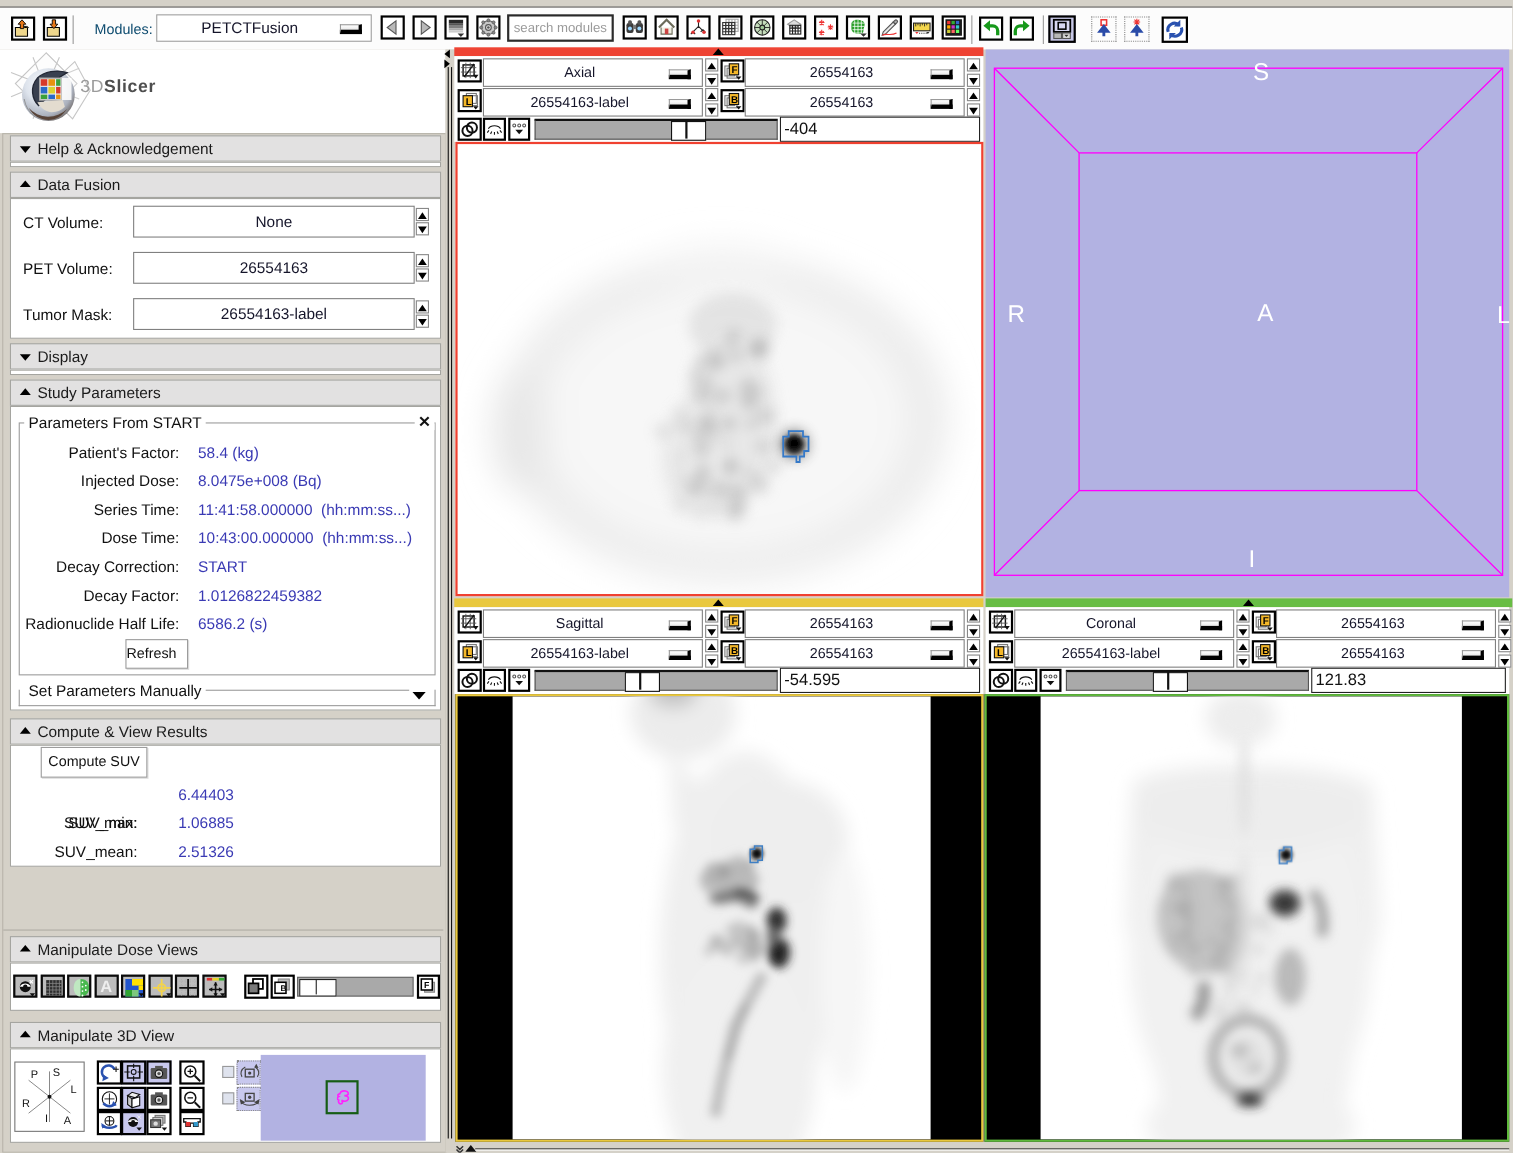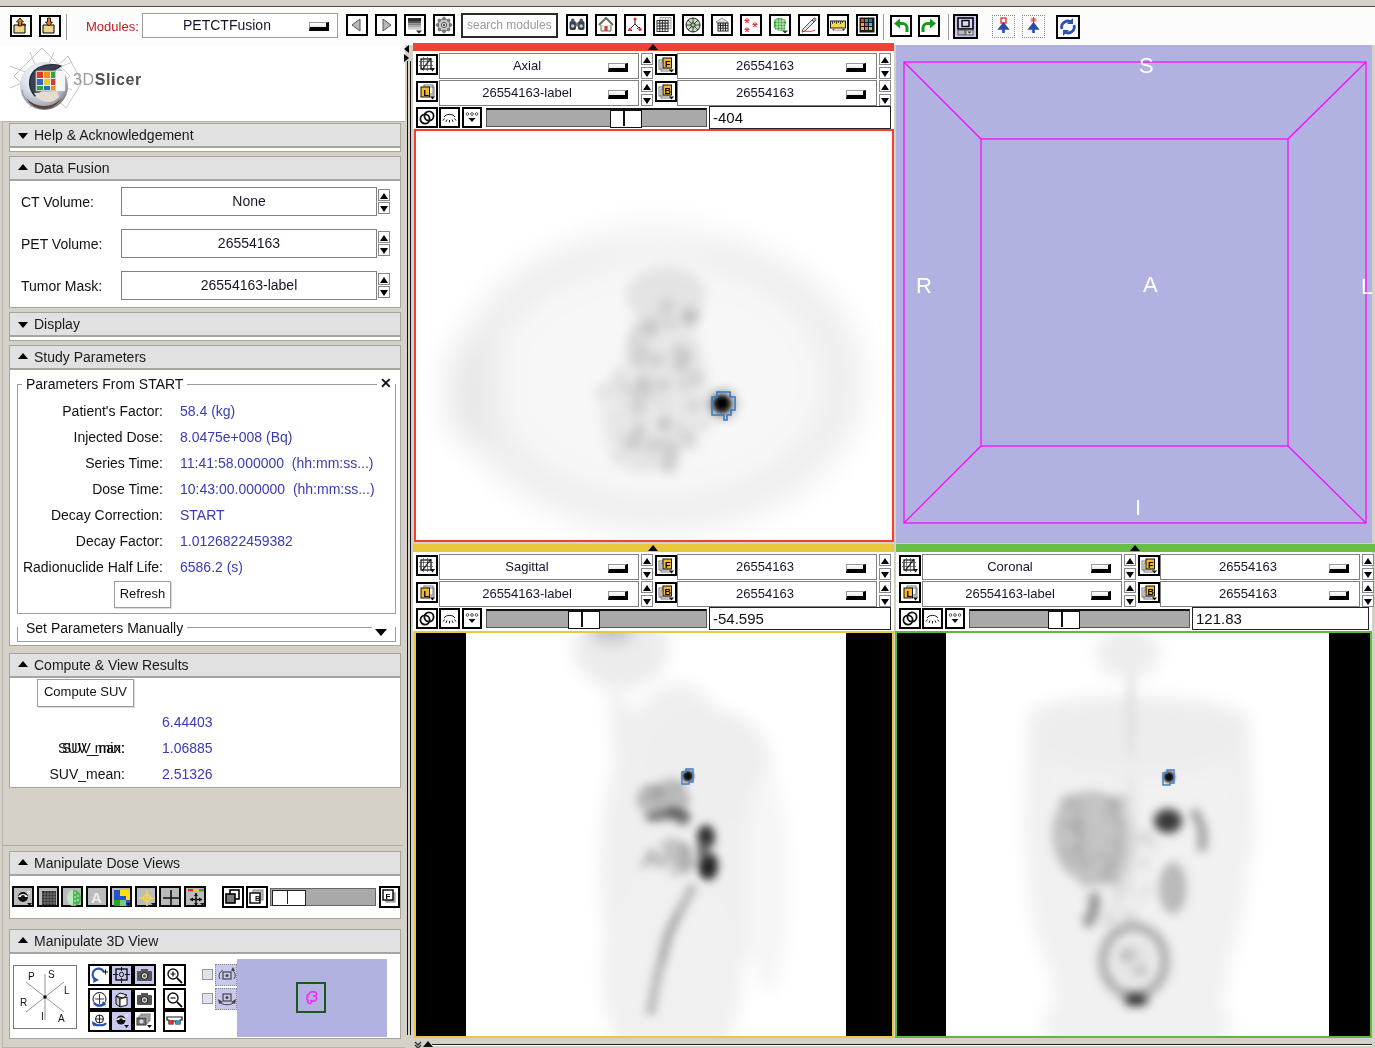--- a/index.html
+++ b/index.html
@@ -42,21 +42,21 @@
         <path d="M10 7h3l1 1h-1z" fill="#efd78c" stroke="#000" stroke-width=".7"></path>
       </svg>
  </div>
  <div class="tbtn" style="left:39px;top:15px">
   <svg width="18" height="18" viewBox="0 0 18 18">
         <path d="M2 8h11v8H2z" fill="#efd78c" stroke="#000"></path>
         <path d="M6.5 1v4h-2L8 9l3.5-4h-2V1z" fill="#e87818" stroke="#000" stroke-width=".8"></path>
       </svg>
  </div>
  <div class="abs" style="left:66px;top:14px;width:1px;height:26px;background:#9a9a9a"></div>
- <div class="abs" style="left:86px;top:19px;font-size:13px;color:#b91c1c">Modules:</div>
+ <div class="abs" style="left:86px;top:19px;font-size:13px;color:#0c4a6e">Modules:</div>
 
  <div class="combo" style="left:142px;top:13px;width:196px;height:25px;line-height:23px;border-color:#9f9f9f;font-size:14px">
    <span style="margin-right:26px">PETCTFusion</span>
    <div class="slab" style="right:8px;top:8px"></div>
  </div>
 
  <div class="tbtn" style="left:346px;top:14px"><svg width="18" height="18" viewBox="0 0 18 18">
         <path d="M12 3v12L4 9z" fill="#b9b9b9" stroke="#555"></path>
       </svg></div>
  <div class="tbtn" style="left:375px;top:14px"><svg width="18" height="18" viewBox="0 0 18 18">
@@ -312,21 +312,21 @@
   <div class="abs bluev" style="left:180px;top:455px">11:41:58.000000&nbsp; (hh:mm:ss...)</div>
   <div class="abs" style="left:0;top:481px;width:163px;text-align:right">Dose Time:</div>
   <div class="abs bluev" style="left:180px;top:481px">10:43:00.000000&nbsp; (hh:mm:ss...)</div>
   <div class="abs" style="left:0;top:507px;width:163px;text-align:right">Decay Correction:</div>
   <div class="abs bluev" style="left:180px;top:507px">START</div>
   <div class="abs" style="left:0;top:533px;width:163px;text-align:right">Decay Factor:</div>
   <div class="abs bluev" style="left:180px;top:533px">1.0126822459382</div>
   <div class="abs" style="left:0;top:559px;width:163px;text-align:right">Radionuclide Half Life:</div>
   <div class="abs bluev" style="left:180px;top:559px">6586.2 (s)</div>
  </div>
- <div class="abs" style="left:114px;top:581px;width:55px;height:25px;background:#fff;border:1px solid #9c9c9c;box-shadow:1px 1px 0 #ddd;text-align:center;line-height:23px">Refresh</div>
+ <div class="abs" style="left:114px;top:581px;width:55px;height:25px;background:#fff;border:1px solid #9c9c9c;box-shadow:1px 1px 0 #ddd;text-align:left;line-height:23px">Refresh</div>
 
  <div class="abs" style="left:17px;top:627px;width:377px;height:14px;border:1px solid #9c9c9c;border-top:none;box-shadow:inset 1px 0 0 #fff"></div>
  <div class="abs" style="left:178px;top:627px;width:194px;height:1px;background:#9c9c9c"></div>
  <div class="abs" style="left:22px;top:620px;background:#fff;padding:0 4px;font-size:14px">Set Parameters Manually</div>
  <div class="abs" style="left:375px;top:629px;width:0;height:0;border-left:6px solid transparent;border-right:6px solid transparent;border-top:7px solid #000"></div>
 
  <div class="hdr" style="top:653px"><i class="tri tup"></i><span>Compute &amp; View Results</span></div>
  <div class="whitebody" style="top:677px;height:111px"></div>
  <div class="abs" style="left:37px;top:679px;width:95px;height:26px;background:#fff;border:1px solid #9c9c9c;box-shadow:1px 1px 0 #ddd;text-align:center;line-height:24px">Compute SUV</div>
  <div class="abs" style="left:0;top:740px;width:125px;text-align:right;font-size:14px">SUV_max:</div>

